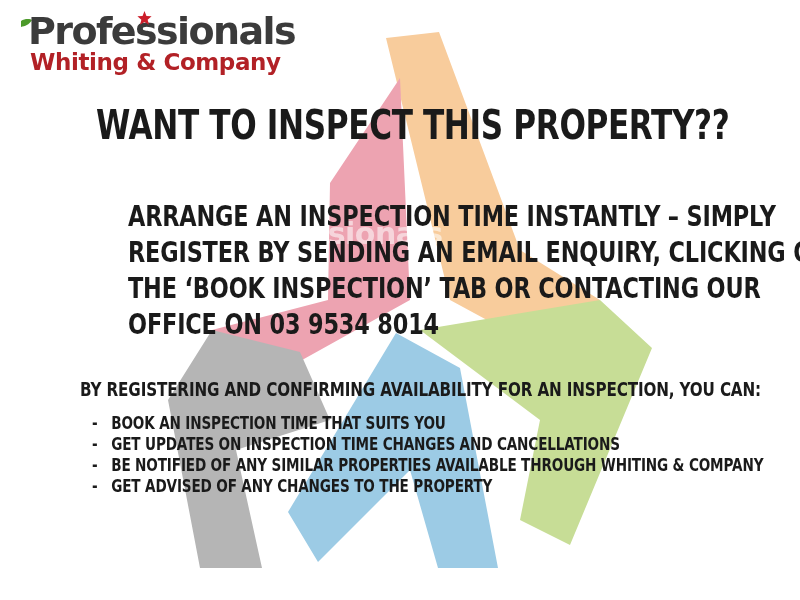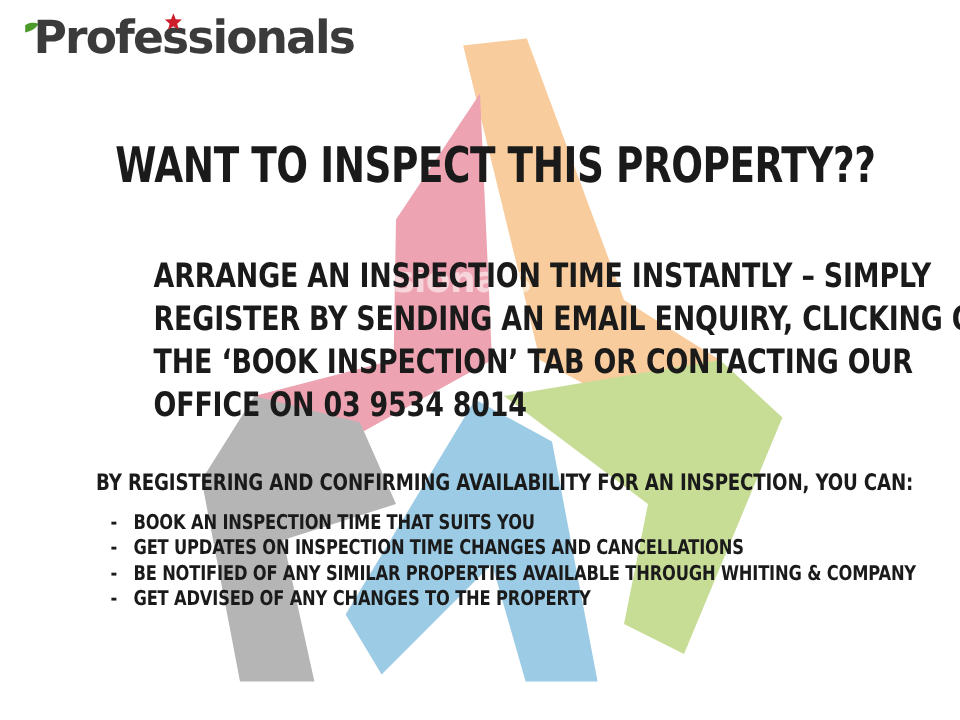--- a/index.html
+++ b/index.html
@@ -81,21 +81,21 @@
     left: 109px;
     top: -1px;
     width: 15px;
     height: 15px;
   }
 
   
   #content {
     position: absolute;
     left: 0;
-    top: 16px;
+    top: 3px;
     width: 800px;
     height: 440px;
     z-index: 2;
   }
   .headline {
     position: absolute;
     left: 0;
     top: 98px;
     width: 800px;
     text-align: center;
@@ -186,20 +186,21 @@
   <div id="watermark">Professionals</div>
 
   <div id="logo">
     <svg id="logo-leaf" viewBox="0 0 13 18">
       <path d="M1,18 L1,3 C5,0 11,1 12,2 C9,7 5,8 1,9 Z" fill="#4c9a2a"></path>
     </svg>
     <div class="logo-line1">Professionals</div>
     <svg id="logo-star" viewBox="0 0 20 20">
       <polygon points="10,0 12.6,6.7 19.5,7.1 14.2,11.6 16,18.4 10,14.5 4,18.4 5.8,11.6 0.5,7.1 7.4,6.7" fill="#cc1f2b"></polygon>
     </svg>
+    <div class="logo-line2">Whiting &amp; Company</div>
   </div>
 
   <div id="content">
 
     <div class="headline">WANT TO INSPECT THIS PROPERTY??</div>
 
     <div class="lead">
       <span class="lead-line">ARRANGE AN INSPECTION TIME INSTANTLY – SIMPLY</span>
       <span class="lead-line">REGISTER BY SENDING AN EMAIL ENQUIRY, CLICKING ON</span>
       <span class="lead-line">THE ‘BOOK INSPECTION’ TAB OR CONTACTING OUR</span>

